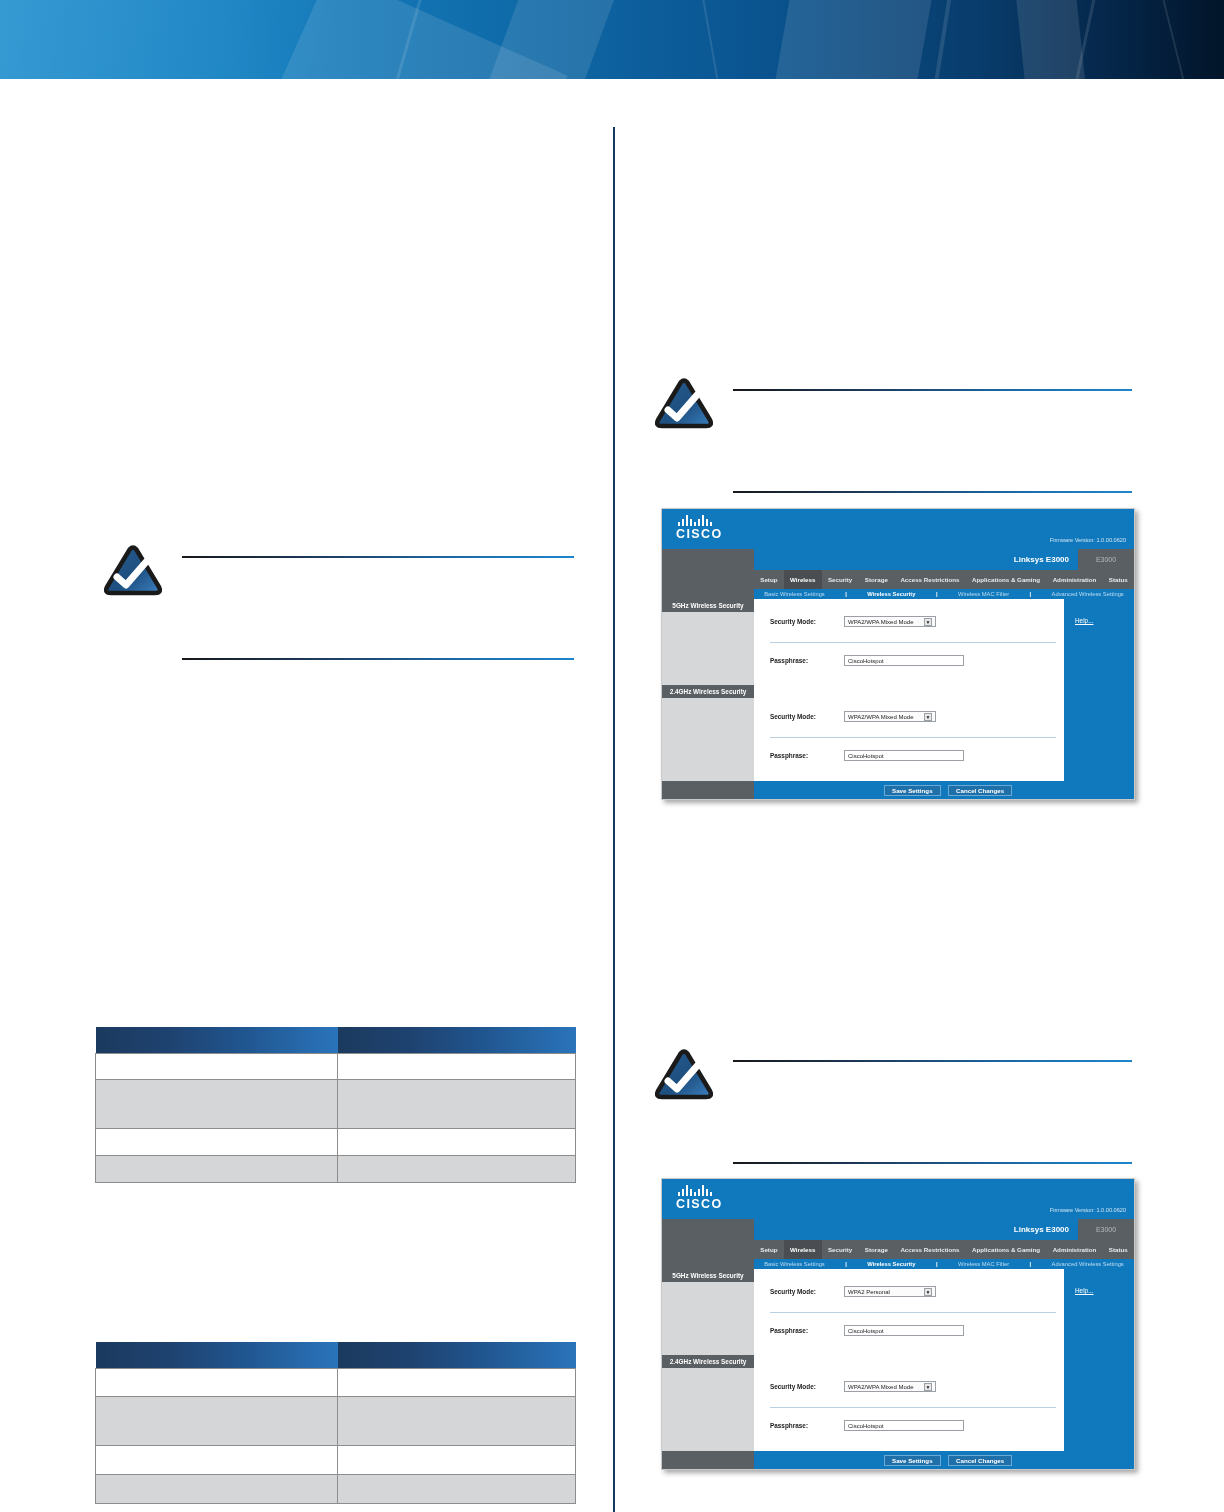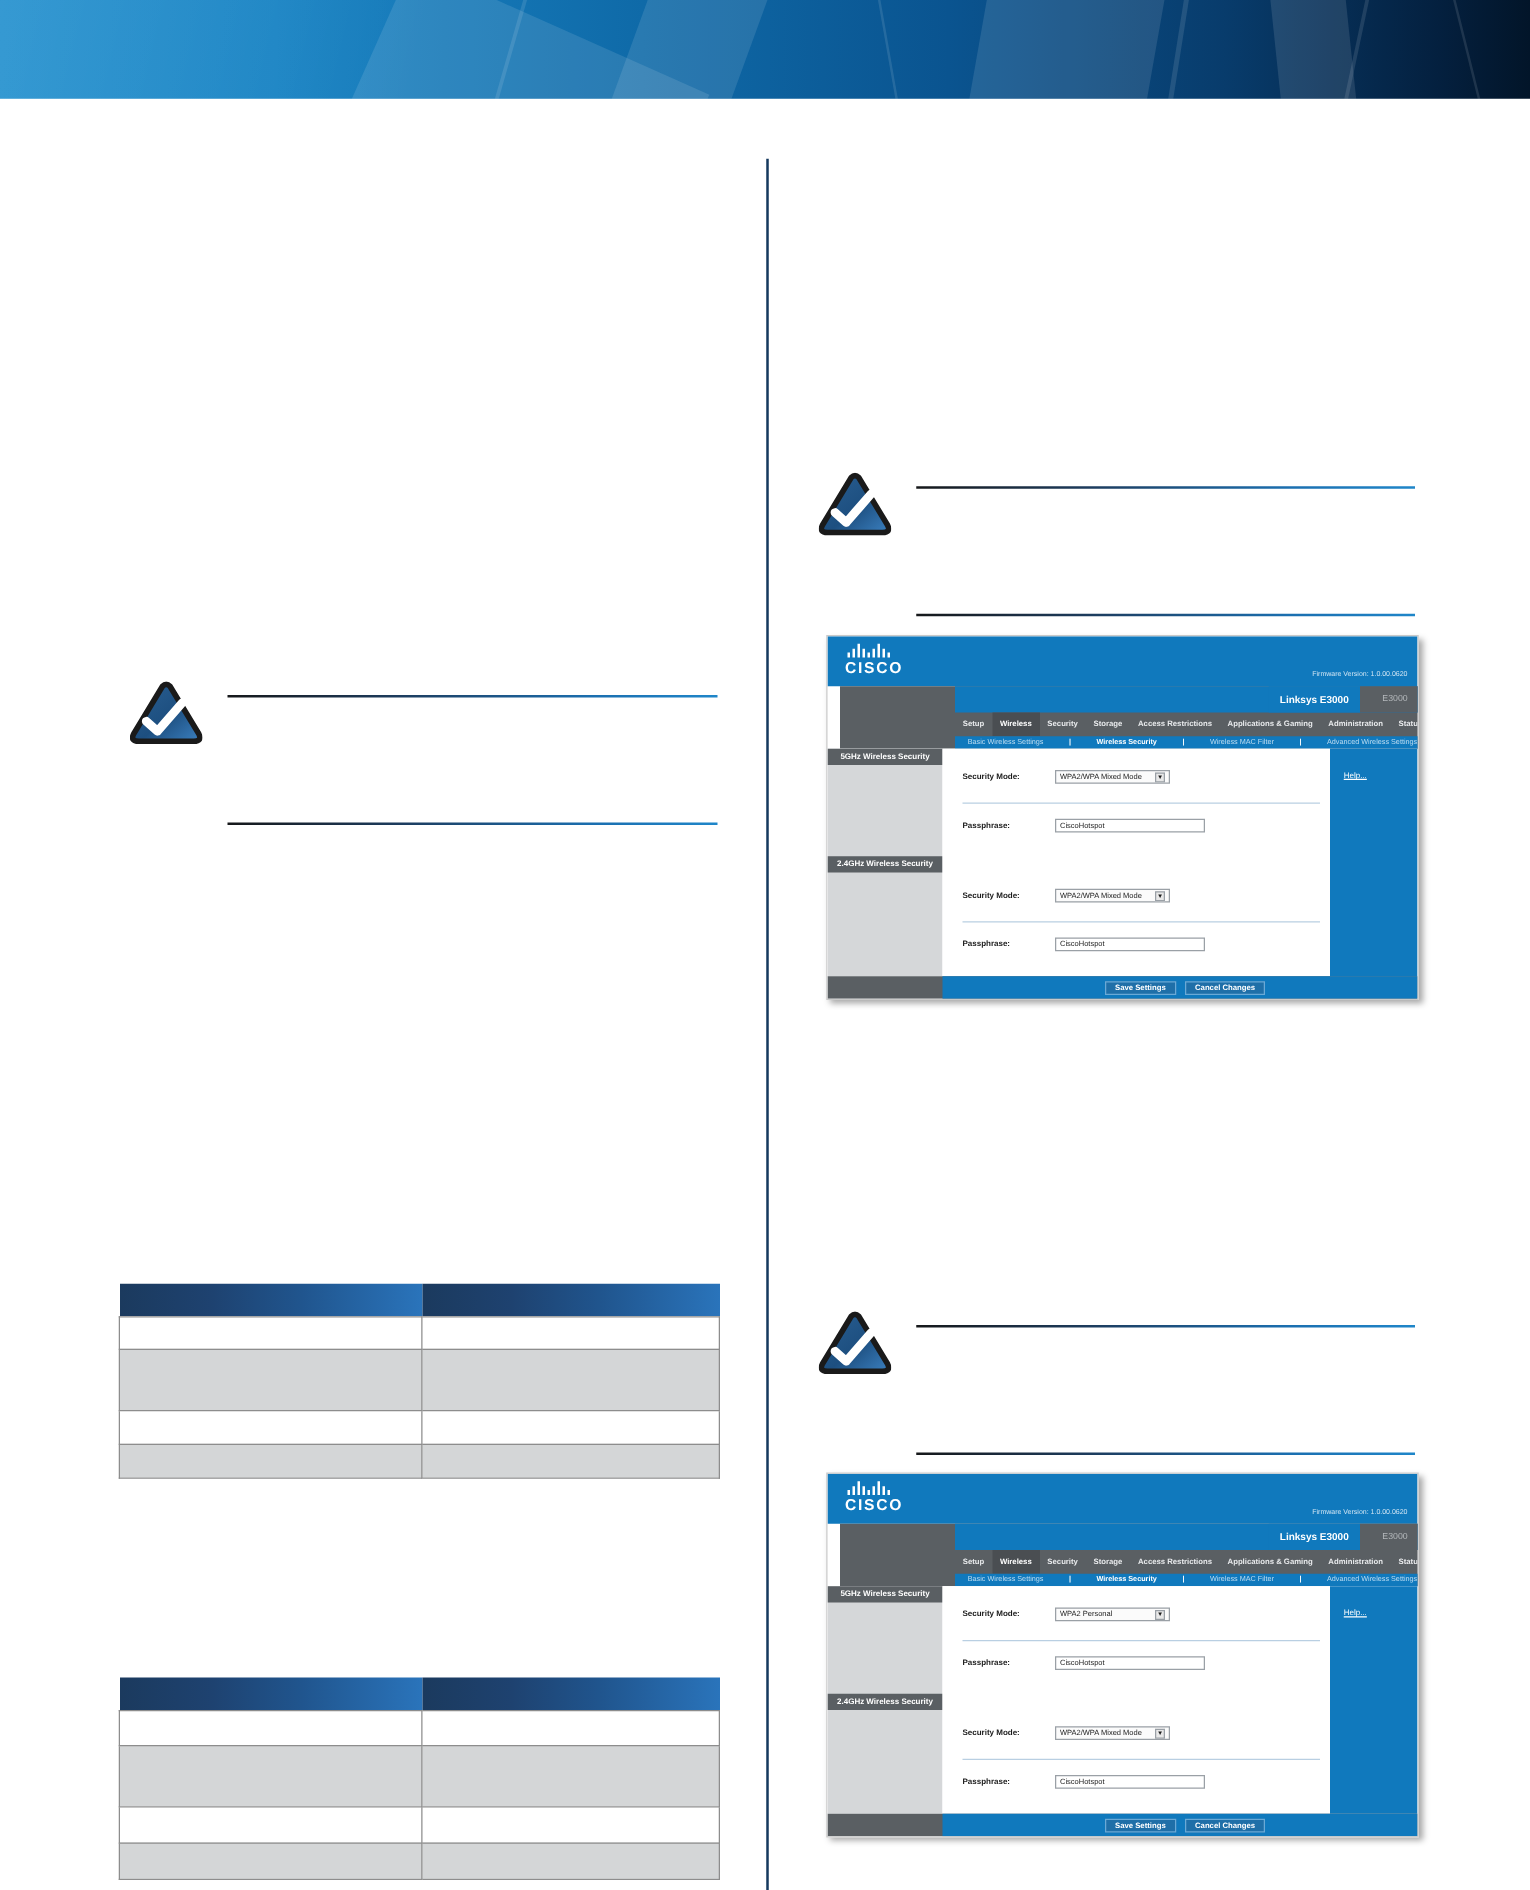--- a/index.html
+++ b/index.html
@@ -71,21 +71,21 @@
   .ru-topbar { position: absolute; left: 0; top: 0; width: 100%; height: 40px; background: #1079bd; }
   .ru-logo { position: absolute; left: 14px; top: 6px; width: 70px; }
   .ru-logo .bars { display: flex; align-items: flex-end; gap: 2px; height: 11px; margin-left: 2px; }
   .ru-logo .bars i { display: block; width: 2px; background: #fff; }
   .ru-logo .word {
     color: #ffffff; font-size: 12.5px; letter-spacing: 1.4px; font-weight: bold;
     font-family: "Liberation Sans", sans-serif; margin-top: 1px;
   }
   .ru-fw { position: absolute; right: 8px; top: 28px; color: #cfe4f3; font-size: 5.6px; }
 
-  .ru-navzone { position: absolute; left: 10px; top: 40px; width: 100%; height: 50px; background: #5a5f63; }
+  .ru-navzone { position: absolute; left: 0; top: 40px; width: 100%; height: 50px; background: #5a5f63; }
   .ru-modelbar { position: absolute; left: 92px; top: 0; right: 0; height: 21px; background: #1079bd; }
   .ru-model-active {
     position: absolute; right: 56px; top: 0; height: 21px; padding: 0 9px;
     background: #1079bd; color: #fff; font-size: 8px; font-weight: bold;
     display: flex; align-items: center; white-space: nowrap;
   }
   .ru-model-dim {
     position: absolute; right: 0; top: 0; width: 56px; height: 21px;
     background: #5a5f63; color: #b5b9bc; font-size: 7px;
     display: flex; align-items: center; justify-content: center;

